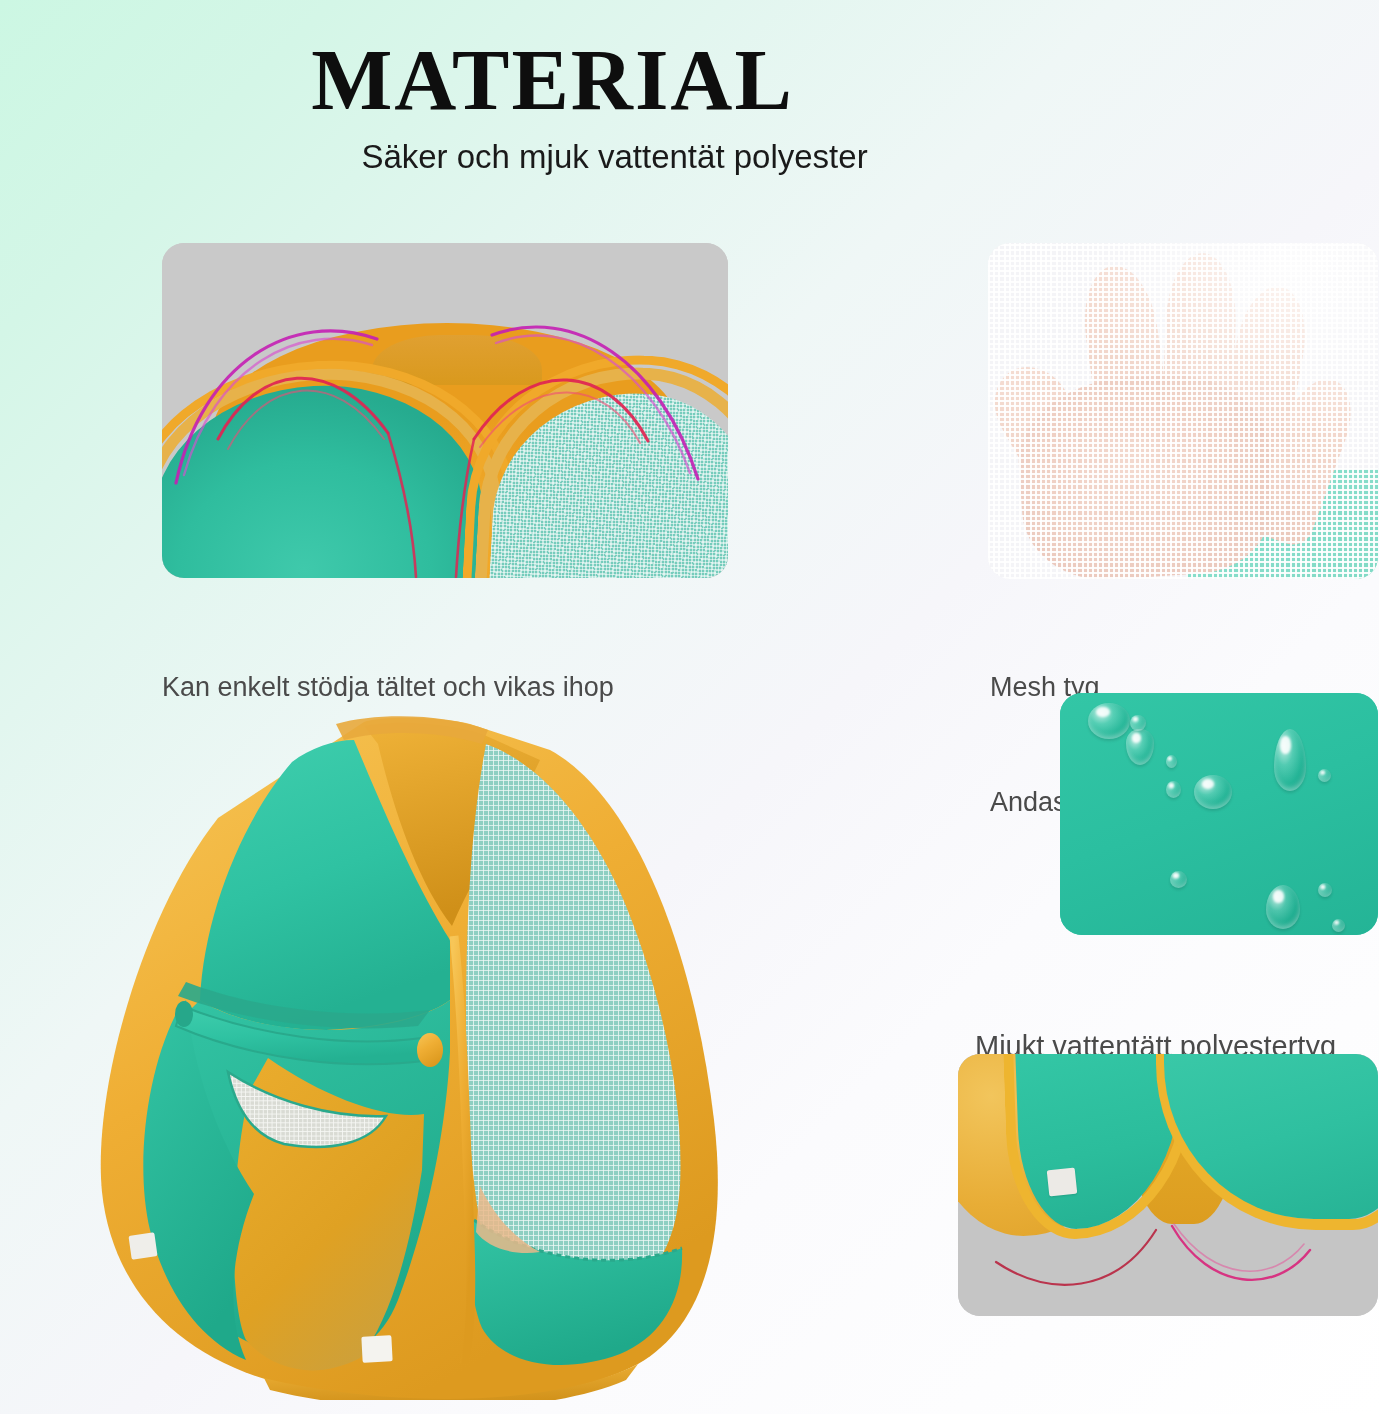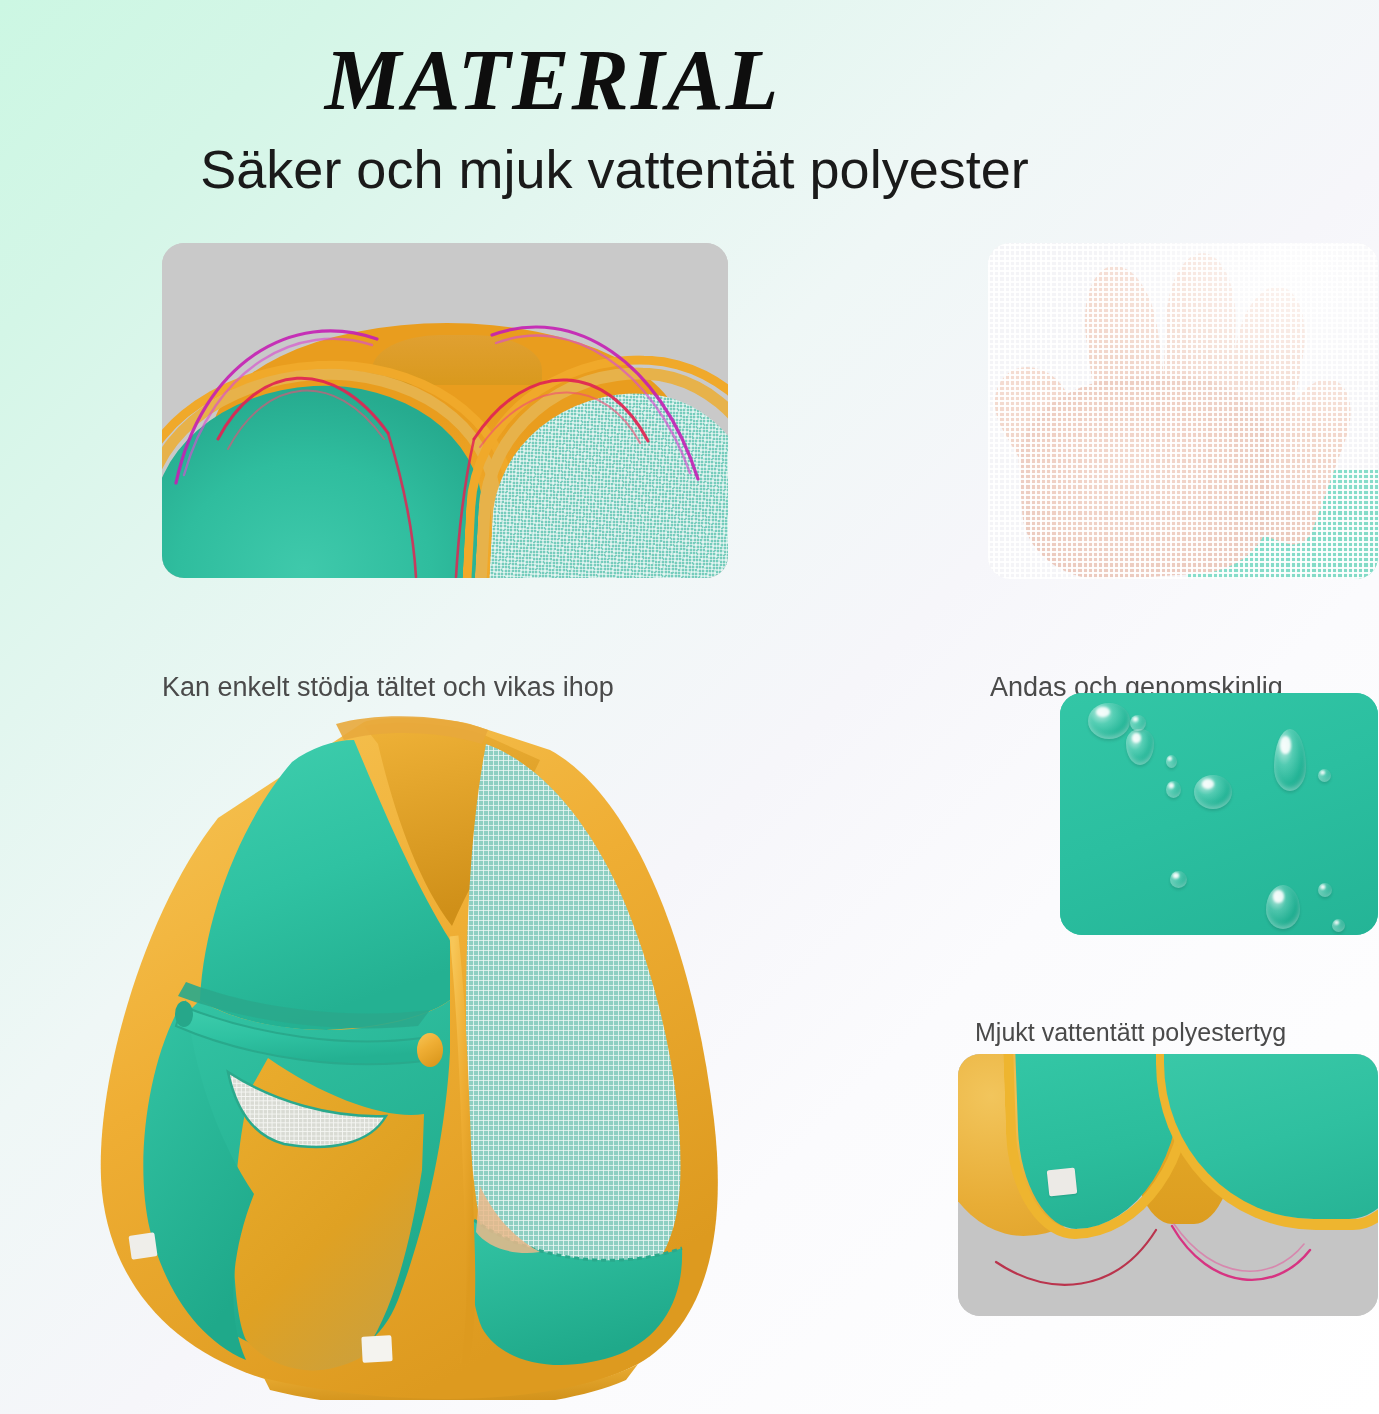--- a/index.html
+++ b/index.html
@@ -34,32 +34,31 @@
     top: 34px;
     left: 0;
     width: 1105px;
     text-align: center;
     font-family: "Liberation Serif", serif;
     font-weight: 700;
     font-size: 86px;
     letter-spacing: 2px;
     color: #0e0e0e;
     line-height: 1.08;
-    font-style: italic;
   }
 
   .subtitle {
     position: absolute;
     top: 138px;
     left: 0;
     width: 1229px;
     text-align: center;
     font-family: "Liberation Sans", sans-serif;
     font-weight: 400;
-    font-size: 54px;
+    font-size: 33px;
     color: #1a1a1a;
     line-height: 1.15;
   }
 
   
   .panel {
     position: absolute;
     border-radius: 22px;
     overflow: hidden;
     background: #c9c9c9;
@@ -334,40 +333,41 @@
         <div class="finger f4"></div>
         <div class="finger f5"></div>
         <div class="mh-palm"></div>
       </div>
       <div class="mesh-overlay"></div>
       <div class="mesh-glare"></div>
     </div>
   </div>
 
   <div class="caption" style="left:990px; top:591px;">
+    <div>Mesh tyg</div>
     <div>Andas och genomskinlig</div>
   </div>
 
   <div class="panel" id="panel-water">
     <div class="water-bg"></div>
     <div class="drop" style="left:28px;  top:10px;  width:42px; height:36px;"></div>
     <div class="drop" style="left:70px;  top:22px;  width:16px; height:16px;"></div>
     <div class="drop" style="left:66px;  top:36px;  width:28px; height:36px; border-radius:48% 48% 50% 50% / 38% 38% 60% 60%;"></div>
     <div class="drop" style="left:106px; top:62px;  width:11px; height:13px;"></div>
     <div class="drop" style="left:106px; top:88px;  width:15px; height:17px;"></div>
     <div class="drop" style="left:134px; top:82px;  width:38px; height:34px;"></div>
     <div class="drop" style="left:214px; top:36px;  width:32px; height:62px; border-radius:50% 50% 50% 50% / 62% 62% 38% 38%;"></div>
     <div class="drop" style="left:258px; top:76px;  width:13px; height:13px;"></div>
     <div class="drop" style="left:110px; top:178px; width:17px; height:17px;"></div>
     <div class="drop" style="left:206px; top:192px; width:34px; height:44px; border-radius:50% 50% 50% 50% / 56% 56% 44% 44%;"></div>
     <div class="drop" style="left:258px; top:190px; width:14px; height:14px;"></div>
     <div class="drop" style="left:272px; top:226px; width:13px; height:13px;"></div>
   </div>
 
-  <div class="caption" style="left:975px; top:944px; font-size:25px;">
+  <div class="caption" style="left:975px; top:944px; font-size:29px;">
     <div>Mjukt vattentätt polyestertyg</div>
   </div>
 
   <div class="panel" id="panel-bottom">
     <div class="pb-bg"></div>
     <div class="pb-inner-gold"></div>
     <div class="pb-gold-wedge"></div>
     <div class="pb-gold-edge-left"></div>
     <div class="pb-teal-left"></div>
     <div class="pb-gold-edge-right"></div>

